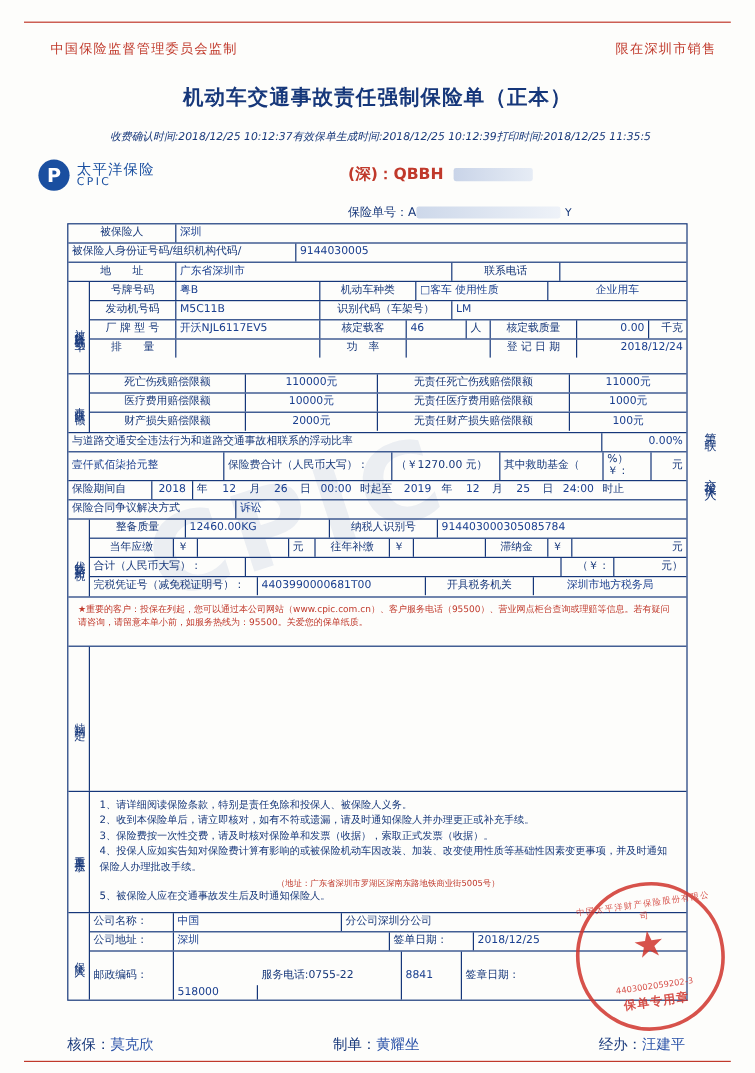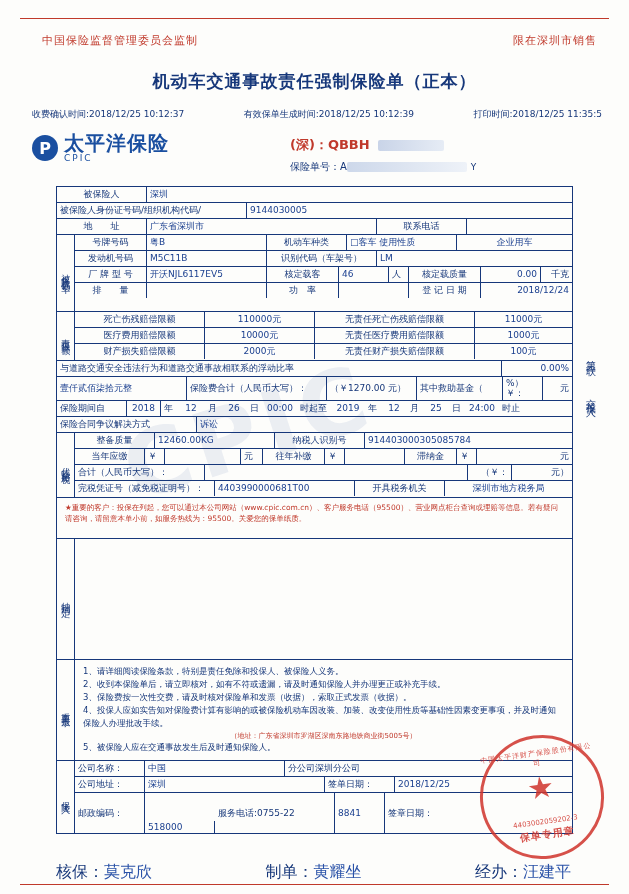--- a/index.html
+++ b/index.html
@@ -9,32 +9,32 @@
     font-family:"DejaVu Sans","Liberation Sans",sans-serif;
     color:#16377a;
     position:relative;
     overflow:hidden;
   }
   .page{position:absolute;left:0;top:0;width:629px;height:894px;}
   .topline{position:absolute;left:20px;top:18px;width:589px;border-top:1px solid #c0392b;}
   .hdr-left{position:absolute;left:42px;top:33px;font-size:11px;color:#c0392b;letter-spacing:1px;}
   .hdr-right{position:absolute;right:32px;top:33px;font-size:11px;color:#c0392b;letter-spacing:1px;}
   .title{position:absolute;left:0;top:70px;width:629px;text-align:center;font-size:17px;font-weight:bold;color:#16377a;letter-spacing:1px;}
-  .subline{position:absolute;left:32px;top:108px;width:570px;font-size:9px;color:#16377a;display:flex;justify-content:space-between;}
+  .subline{position:absolute;left:32px;top:108px;width:570px;font-size:9px;color:#16377a;display:flex;justify-content:center;font-style:italic;}
   .subline span{white-space:nowrap;}
 
   .logo{position:absolute;left:32px;top:133px;display:flex;align-items:center;}
   .logo-mark{width:26px;height:26px;border-radius:50%;background:#1a4fa0;color:#fff;font-size:16px;font-weight:bold;display:flex;align-items:center;justify-content:center;}
   .logo-text{margin-left:6px;line-height:1.05;}
-  .logo-cn{font-size:20px;font-weight:bold;color:#1a4fa0;letter-spacing:1px;}
+  .logo-cn{font-size:12px;font-weight:normal;color:#1a4fa0;letter-spacing:1px;}
   .logo-en{font-size:9px;color:#1a4fa0;letter-spacing:2px;}
 
   .qb{position:absolute;left:290px;top:136px;font-size:13px;color:#c0392b;font-weight:bold;}
   .qb-blur{display:inline-block;width:66px;height:11px;background:linear-gradient(90deg,#c9d4e8,#e6ecf5);vertical-align:middle;margin-left:4px;border-radius:2px;}
-  .polno{position:absolute;left:290px;top:160px;font-size:10px;}
+  .polno{position:absolute;left:290px;top:170px;font-size:10px;}
   .polno .v{display:inline-block;width:120px;height:10px;background:linear-gradient(90deg,#cdd8ea,#eef2f8);vertical-align:middle;border-radius:2px;}
   .polno .tail{margin-left:4px;font-size:9px;}
 
   
   .tbl{position:absolute;left:56px;top:186px;width:515px;border:1px solid #16377a;}
   .row{display:flex;border-bottom:1px solid #16377a;min-height:15px;}
   .row:last-child{border-bottom:none;}
   .cell{border-right:1px solid #16377a;padding:1px 3px;font-size:9px;display:flex;align-items:center;box-sizing:border-box;line-height:1.15;}
   .cell:last-child{border-right:none;}
   .lbl{color:#16377a;}
@@ -49,21 +49,21 @@
   .notes{font-size:8.5px;line-height:1.55;}
 
   .stamp{position:absolute;left:480px;top:735px;width:118px;height:118px;border:3px solid #d0342c;border-radius:50%;display:flex;align-items:center;justify-content:center;opacity:.85;transform:rotate(-8deg);}
   .stamp-inner{position:relative;width:100%;height:100%;}
   .star{position:absolute;left:50%;top:42%;transform:translate(-50%,-50%);color:#d0342c;font-size:30px;line-height:1;}
   .stamp-bot{position:absolute;left:0;bottom:14px;width:100%;text-align:center;color:#d0342c;font-size:10px;font-weight:bold;letter-spacing:1px;}
   .stamp-top{position:absolute;left:0;top:10px;width:100%;text-align:center;color:#d0342c;font-size:7px;letter-spacing:1px;}
   .stamp-sm{position:absolute;left:0;bottom:30px;width:100%;text-align:center;color:#d0342c;font-size:7px;}
 
   .watermark{position:absolute;left:120px;top:380px;font-size:90px;color:rgba(200,210,225,.35);font-weight:bold;transform:rotate(-18deg);pointer-events:none;letter-spacing:6px;}
-  .footer{position:absolute;left:56px;top:862px;width:515px;display:flex;justify-content:space-between;font-size:16px;}
+  .footer{position:absolute;left:56px;top:862px;width:515px;display:flex;justify-content:space-between;font-size:12px;}
   .bottomline{position:absolute;left:20px;top:884px;width:589px;border-top:1px solid #c0392b;}
 
   .handw{color:#2a52a8;}
 </style>
 </head>
 <body>
 
 <div class="page">
 
   <div class="topline"></div>

